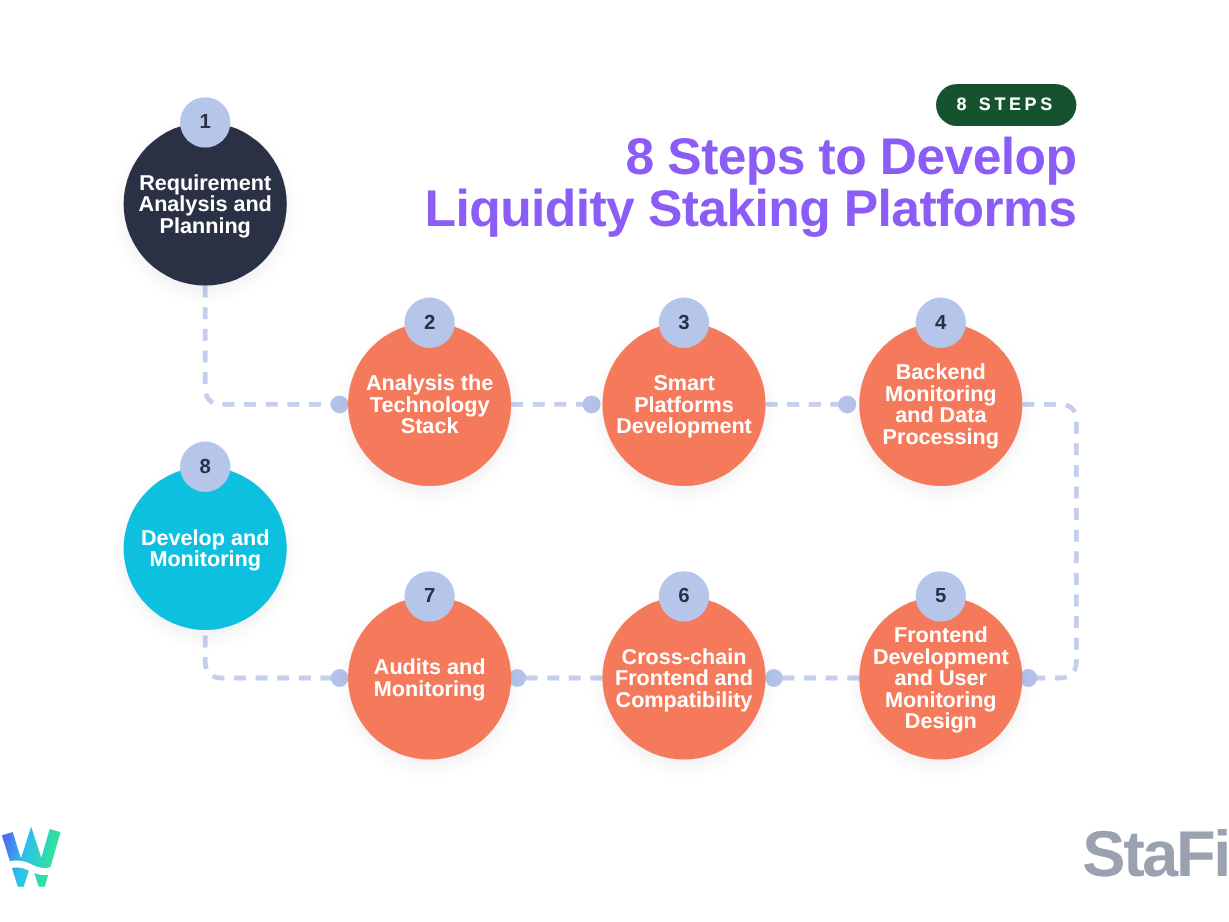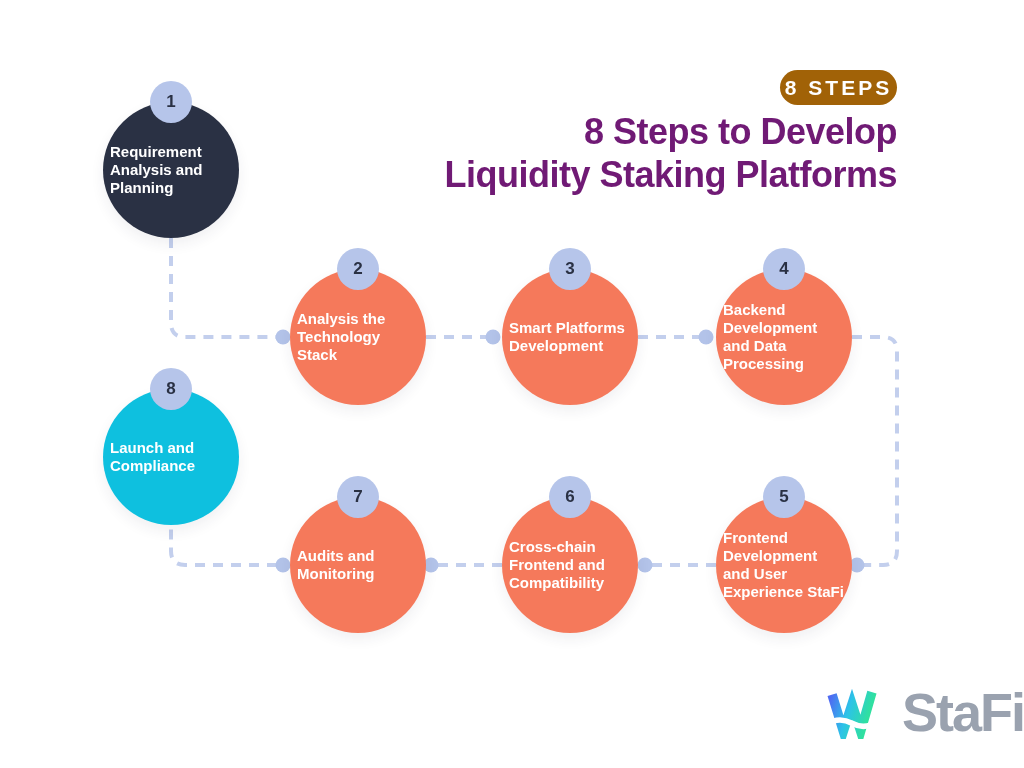--- a/index.html
+++ b/index.html
@@ -14,56 +14,56 @@
   .step { position:absolute; width:136px; height:136px; }
   .circle {
     width:136px; height:136px; border-radius:50%;
     display:flex; align-items:center; justify-content:center;
     box-shadow:0 6px 14px rgba(42,49,68,0.07);
   }
   .navy   .circle { background:#2A3144; }
   .orange .circle { background:#F5795B; }
   .cyan   .circle { background:#0EC0DF; }
   .label {
-    width:122px; color:#ffffff;
-    font-weight:bold; font-size:15px; line-height:18px;
+    width:122px; text-align:center; color:#ffffff;
+    font-weight:bold; font-size:18px; line-height:18px;
   }
   .badge {
     position:absolute; left:47px; top:-21px; width:42px; height:42px;
     border-radius:50%; background:#B6C5EA; color:#2A3144;
     font-weight:bold; font-size:17px;
     display:flex; align-items:center; justify-content:center; z-index:2;
   }
   
   .p1 { left:103px; top:102px; }
   .p2 { left:290px; top:269px; }
   .p3 { left:502px; top:269px; }
   .p4 { left:716px; top:269px; }
   .p5 { left:716px; top:497px; }
   .p6 { left:502px; top:497px; }
   .p7 { left:290px; top:497px; }
   .p8 { left:103px; top:389px; }
 
   
   .pill {
     position:absolute; left:780px; top:70px; width:117px; height:35px;
-    background:#a16207; border-radius:18px; color:#ffffff;
-    font-weight:bold; font-size:21px; letter-spacing:3px;
+    background:#14532d; border-radius:18px; color:#ffffff;
+    font-weight:bold; font-size:15px; letter-spacing:3px;
     display:flex; align-items:center; justify-content:center;
   }
   .title {
     position:absolute; right:127px; top:110px; text-align:right;
-    color:#701a75; font-weight:bold; font-size:36px; line-height:43px;
+    color:#8b5cf6; font-weight:bold; font-size:43px; line-height:43px;
     letter-spacing:-0.5px; white-space:nowrap;
   }
 
   
   .footer {
     position:absolute; left:0; top:682px; width:1024px; height:60px;
-    display:flex; align-items:center; justify-content:flex-end; gap:24px;
+    display:flex; align-items:center; justify-content:space-between; gap:24px;
   }
   .logo-text {
     color:#9AA2AF; font-weight:bold; font-size:54px;
     letter-spacing:-2px; line-height:56px;
   }
 </style>
 </head>
 <body>
 
 <div class="canvas">
@@ -108,49 +108,49 @@
 
   <div class="step p3 orange">
     <div class="circle">
       <div class="label">Smart Platforms Development</div>
     </div>
     <div class="badge">3</div>
   </div>
 
   <div class="step p4 orange">
     <div class="circle">
-      <div class="label">Backend Development and Data Processing</div>
+      <div class="label">Backend Monitoring and Data Processing</div>
     </div>
     <div class="badge">4</div>
   </div>
 
   <div class="step p5 orange">
     <div class="circle">
-      <div class="label">Frontend Development and User Experience StaFi</div>
+      <div class="label">Frontend Development and User Monitoring Design</div>
     </div>
     <div class="badge">5</div>
   </div>
 
   <div class="step p6 orange">
     <div class="circle">
       <div class="label">Cross-chain Frontend and Compatibility</div>
     </div>
     <div class="badge">6</div>
   </div>
 
   <div class="step p7 orange">
     <div class="circle">
       <div class="label">Audits and Monitoring</div>
     </div>
     <div class="badge">7</div>
   </div>
 
   <div class="step p8 cyan">
     <div class="circle">
-      <div class="label">Launch and Compliance</div>
+      <div class="label">Develop and Monitoring</div>
     </div>
     <div class="badge">8</div>
   </div>
 
   <div class="footer">
     <svg width="52" height="54" viewBox="0 0 60 60" aria-hidden="true">
       <defs>
         <linearGradient id="wgrad" x1="0" y1="0" x2="1" y2="0.3">
           <stop offset="0" stop-color="#4F6BF2"></stop>
           <stop offset="0.5" stop-color="#2CC3E8"></stop>

